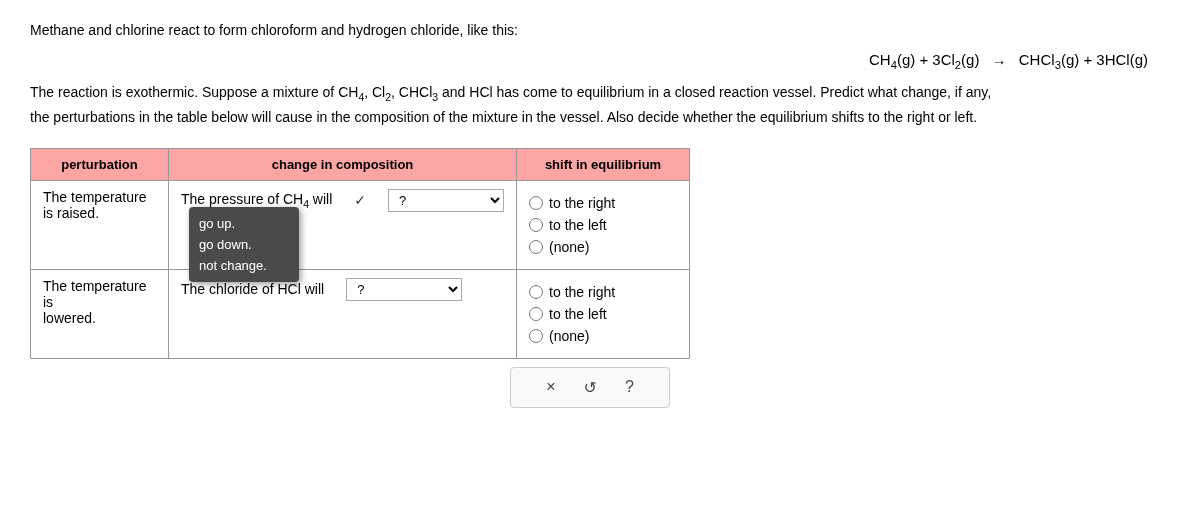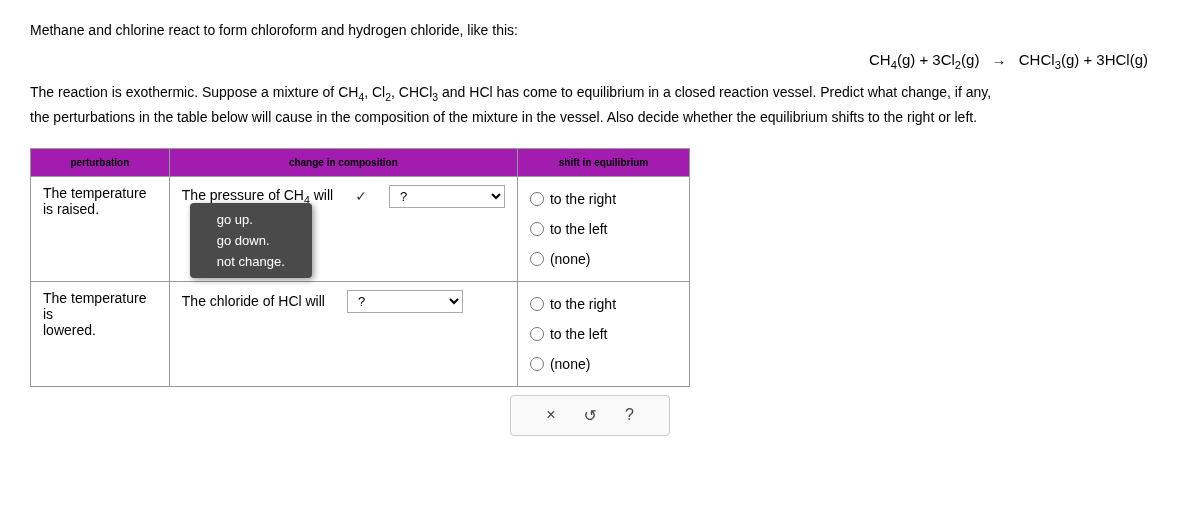--- a/index.html
+++ b/index.html
@@ -38,33 +38,33 @@
 
     .main-table th, .main-table td {
       border: 1px solid #999;
       padding: 8px 12px;
       vertical-align: top;
     }
 
     .main-table th {
       text-align: center;
       font-weight: bold;
-      background: #a21caf;
-      font-size: 10px;
+      background: #fca5a5;
+      font-size: 13px;
       margin-top: 8px;
     }
 
     .col-perturbation { width: 160px; }
     .col-composition { width: 280px; }
     .col-equilibrium { width: 220px; }
 
     .radio-group {
       display: flex;
       flex-direction: column;
-      gap: 14px;
+      gap: 6px;
       padding: 6px 0;
     }
 
     .radio-item {
       display: flex;
       align-items: center;
       gap: 6px;
     }
 
     .radio-item input[type="radio"] {
@@ -89,21 +89,21 @@
     }
 
     
     .dropdown-popup {
       position: absolute;
       top: 26px;
       left: 20px;
       background: #4a4a4a;
       color: #fff;
       border-radius: 4px;
-      padding: 6px 27px;
+      padding: 6px 10px;
       z-index: 10;
       min-width: 110px;
       font-size: 13px;
       box-shadow: 2px 2px 6px rgba(0,0,0,0.4);
     }
 
     .dropdown-popup .option {
       padding: 3px 0;
       cursor: pointer;
     }

